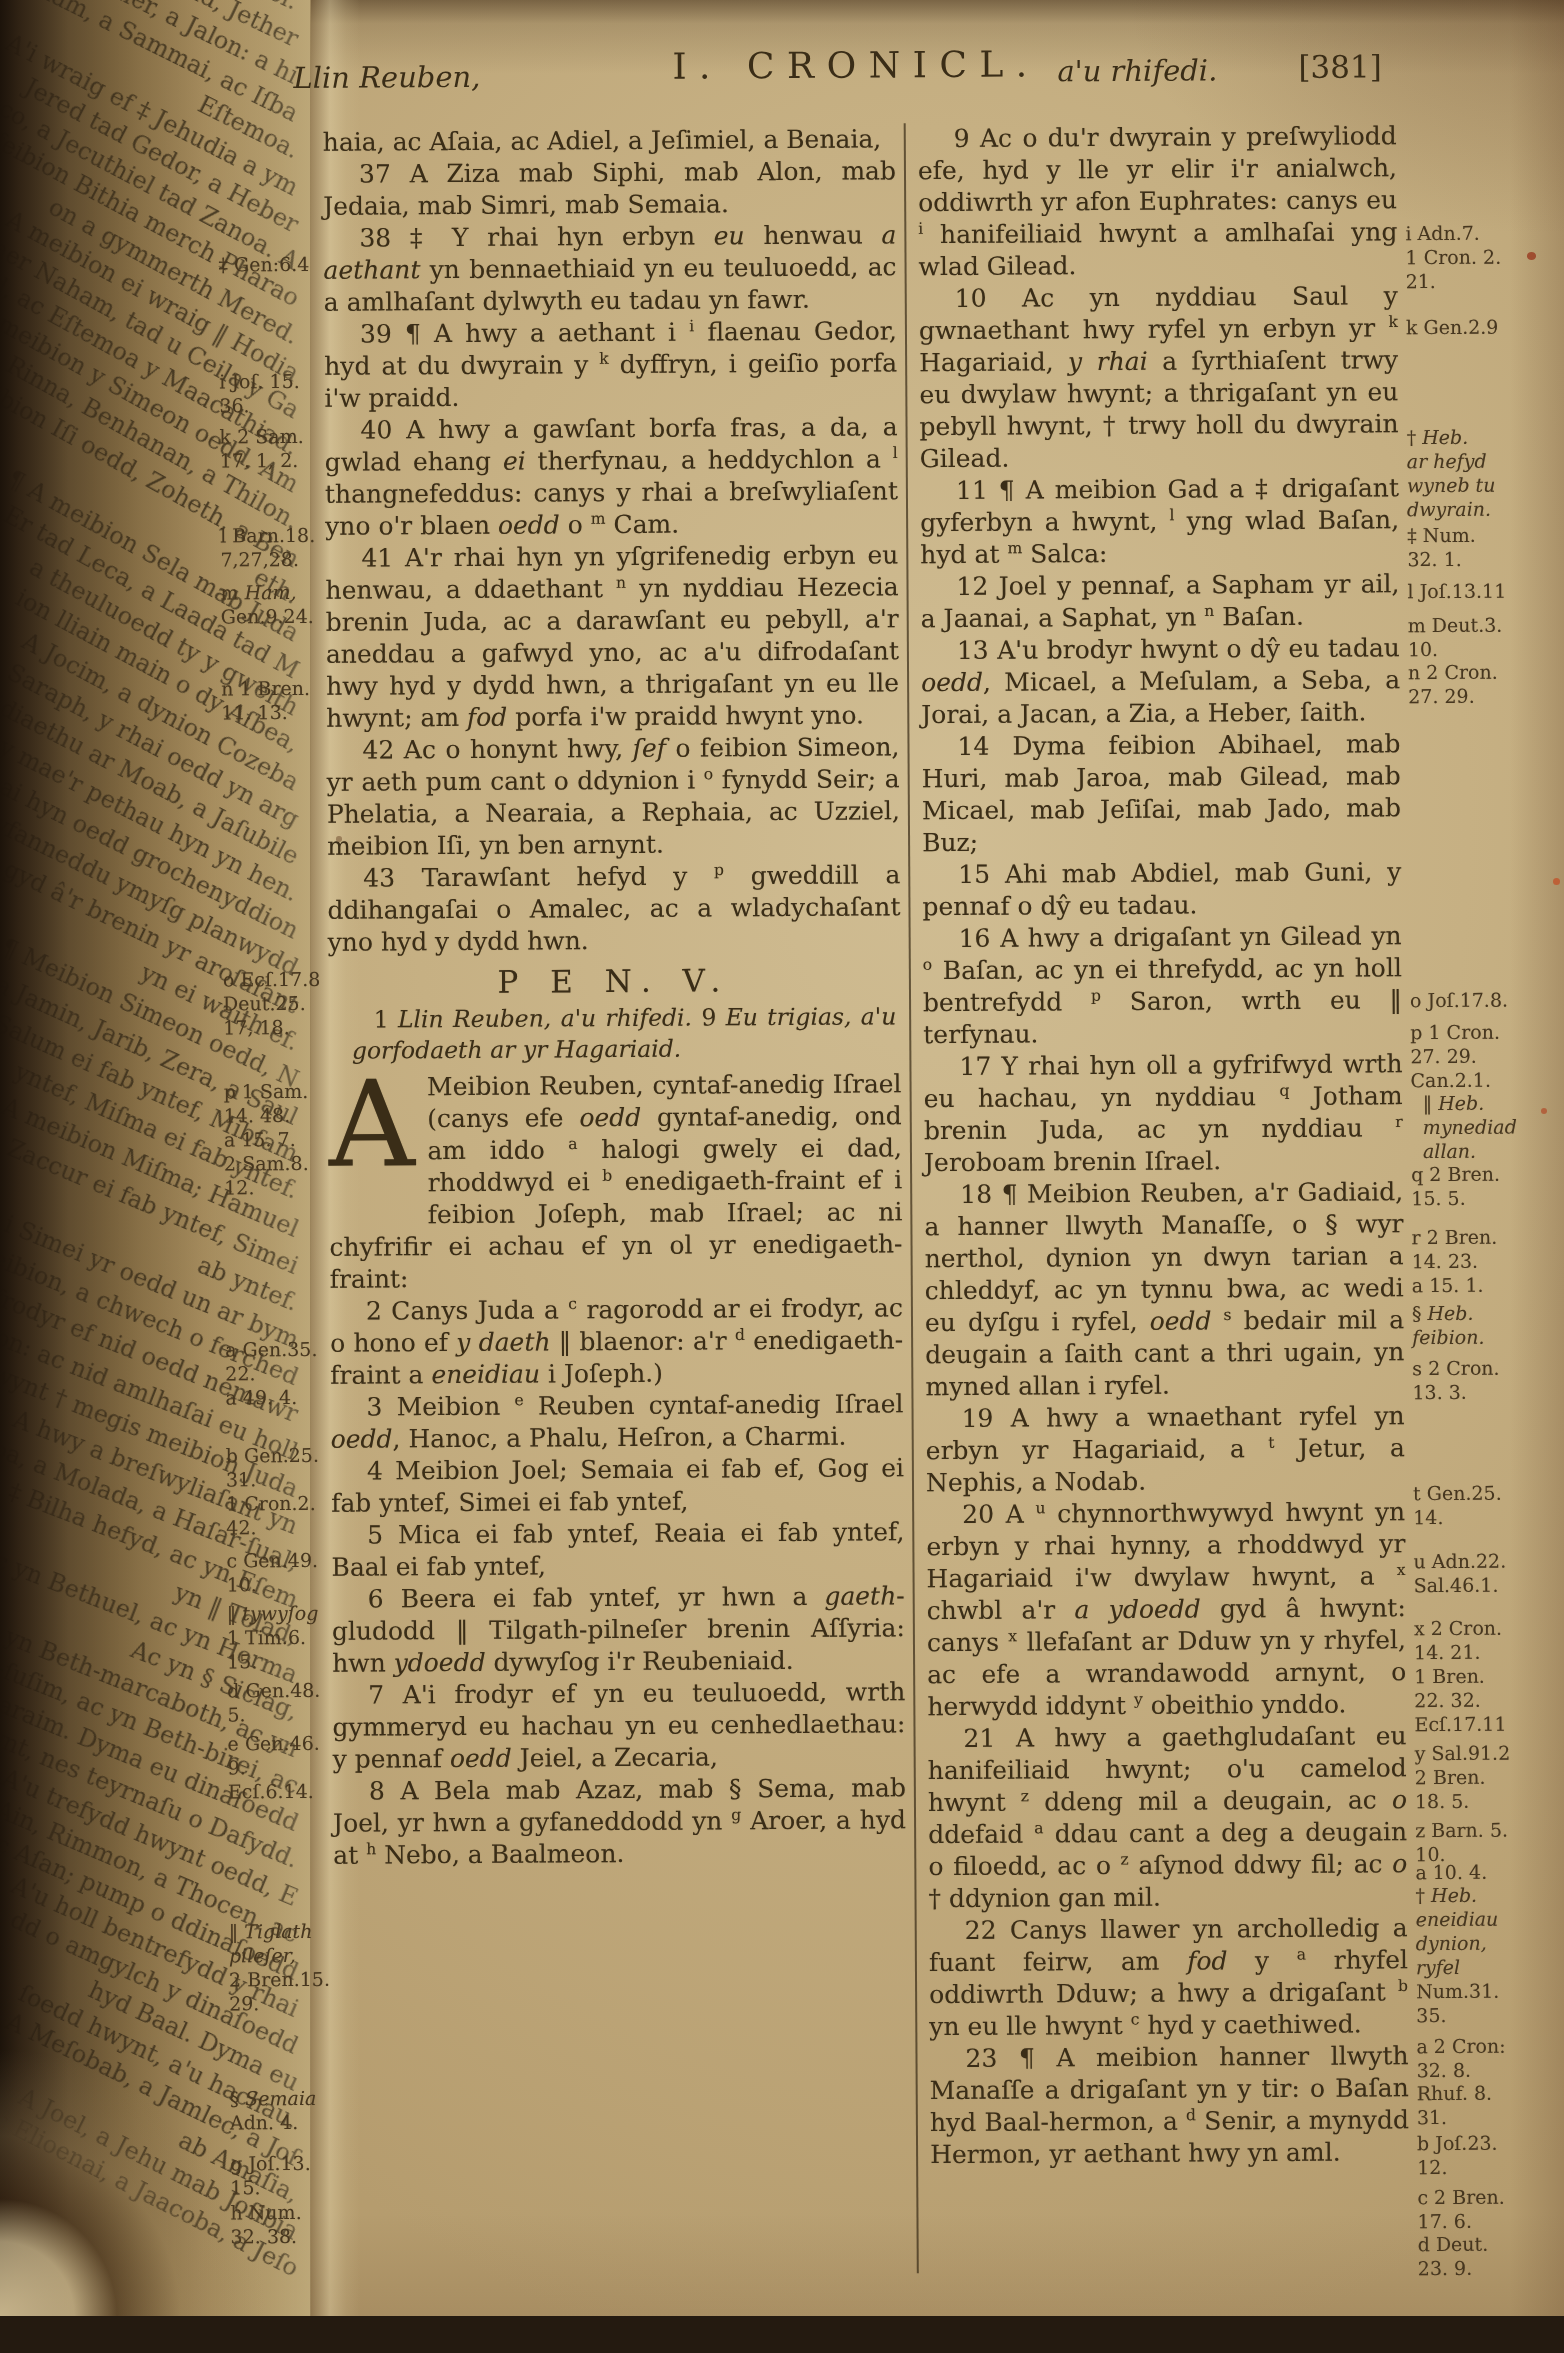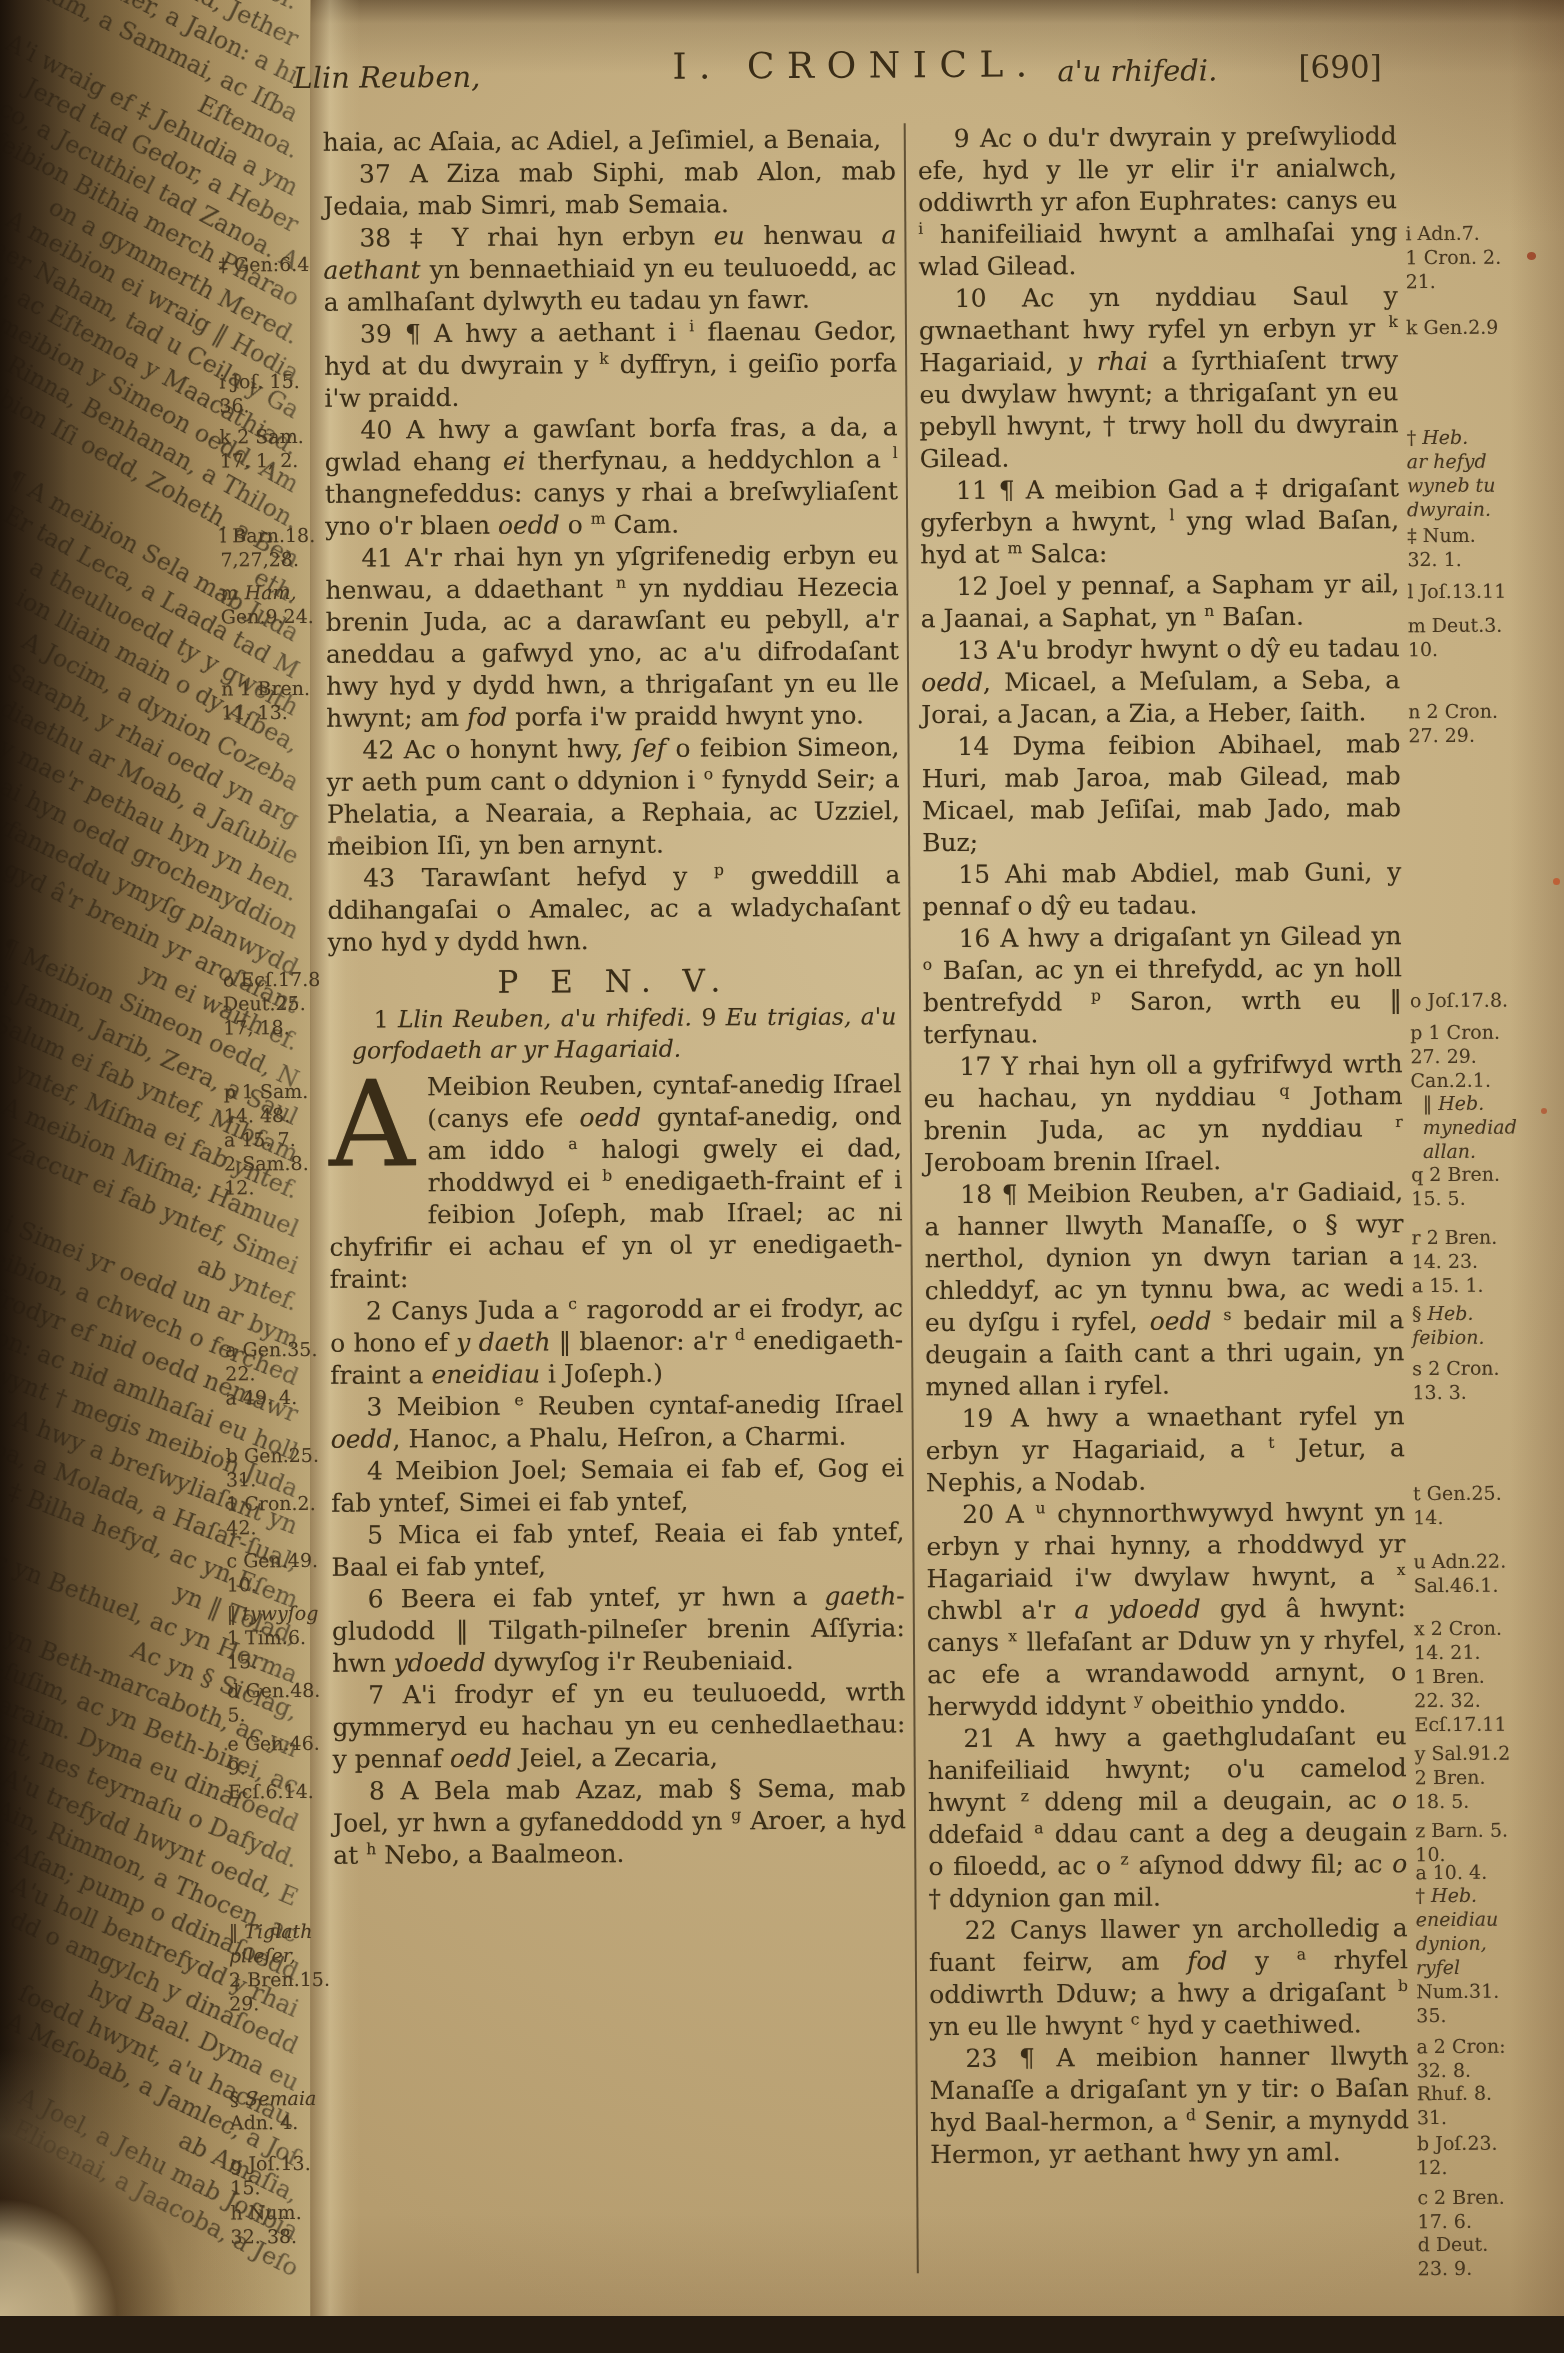--- a/index.html
+++ b/index.html
@@ -133,21 +133,21 @@
         <div class="pline" style="top: 2219px; transform: rotate(26.4966deg);">A Joel, a Jehu mab Joſibia</div>
         <div class="pline" style="top: 2256px; transform: rotate(26.8987deg);">Ac Elioenai, a Jaacoba, a Jeſo</div>
       </div>
   </div>
   <div class="crease"></div>
 
   <div class="content">
     <span class="run-left">Llin Reuben,</span>
     <span class="title">I. CRONICL.</span>
     <span class="run-right">a'u rhifedi.</span>
-    <span class="pageno">[690]</span>
+    <span class="pageno">[381]</span>
 
     <div class="divider"></div>
 
     <div class="col col-left" id="colLeft">
         <div class="para cont">haia, ac Aſaia, ac Adiel, a Jeſimiel, a Benaia,</div>
         <div class="para">37 A Ziza mab Siphi, mab Alon, mab Jedaia, mab Simri, mab Semaia.</div>
         <div class="para">38 ‡ Y rhai hyn erbyn <i>eu</i> henwau <i>a aethant</i> yn bennaethiaid yn eu teuluoedd, ac a amlhaſant dylwyth eu tadau yn fawr.</div>
         <div class="para">39 ¶ A hwy a aethant i <sup>i</sup> flaenau Gedor, hyd at du dwyrain y <sup>k</sup> dyffryn, i geiſio porfa i'w praidd.</div>
         <div class="para">40 A hwy a gawſant borfa fras, a da, a gwlad ehang <i>ei</i> therfynau, a heddychlon a <sup>l</sup> thangnefeddus: canys y rhai a breſwyliaſent yno o'r blaen <i>oedd</i> o <sup>m</sup> Cam.</div>
         <div class="para">41 A'r rhai hyn yn yſgrifenedig erbyn eu henwau, a ddaethant <sup>n</sup> yn nyddiau Hezecia brenin Juda, ac a darawſant eu pebyll, a'r aneddau a gafwyd yno, ac a'u difrodaſant hwy hyd y dydd hwn, a thrigaſant yn eu lle hwynt; am <i>fod</i> porfa i'w praidd hwynt yno.</div>
@@ -202,21 +202,21 @@
         <div class="mnote" style="top: 2148px;">g Joſ.13.<br>15.</div>
         <div class="mnote" style="top: 2197px;">h Num.<br>32. 38.</div>
       </div>
     <div class="rnotes" id="rNotes">
         <div class="mnote" style="top: 225px;">i Adn.7.<br>1 Cron. 2.<br>21.</div>
         <div class="mnote" style="top: 319px;">k Gen.2.9</div>
         <div class="mnote" style="top: 429px;">† <i>Heb.</i><br><i>ar hefyd</i><br><i>wyneb tu</i><br><i>dwyrain.</i></div>
         <div class="mnote" style="top: 527px;">‡ Num.<br>32. 1.</div>
         <div class="mnote" style="top: 583px;">l Joſ.13.11</div>
         <div class="mnote" style="top: 617px;">m Deut.3.<br>10.</div>
-        <div class="mnote" style="top: 703px;">n 2 Cron.<br>27. 29.</div>
+        <div class="mnote" style="top: 664px;">n 2 Cron.<br>27. 29.</div>
         <div class="mnote" style="top: 992px;">o Joſ.17.8.</div>
         <div class="mnote" style="top: 1024px;">p 1 Cron.<br>27. 29.<br>Can.2.1.</div>
         <div class="mnote" style="top: 1095px; margin-left: 12px;">‖ <i>Heb.</i><br><i>mynediad</i><br><i>allan.</i></div>
         <div class="mnote" style="top: 1166px;">q 2 Bren.<br>15. 5.</div>
         <div class="mnote" style="top: 1229px;">r 2 Bren.<br>14. 23.<br>a 15. 1.</div>
         <div class="mnote" style="top: 1305px;">§ <i>Heb.</i><br><i>feibion.</i></div>
         <div class="mnote" style="top: 1360px;">s 2 Cron.<br>13. 3.</div>
         <div class="mnote" style="top: 1485px;">t Gen.25.<br>14.</div>
         <div class="mnote" style="top: 1553px;">u Adn.22.<br>Sal.46.1.</div>
         <div class="mnote" style="top: 1620px;">x 2 Cron.<br>14. 21.<br>1 Bren.<br>22. 32.<br>Ecſ.17.11</div>

